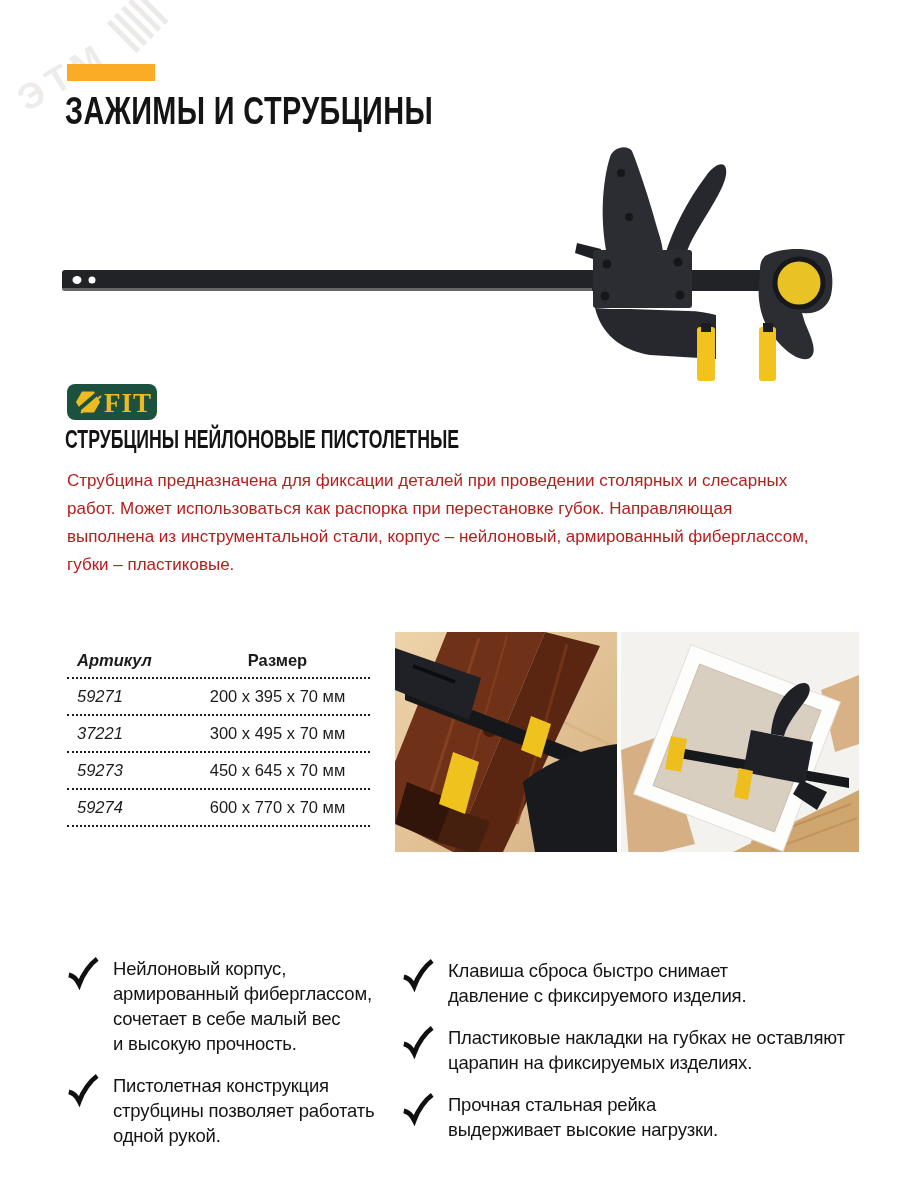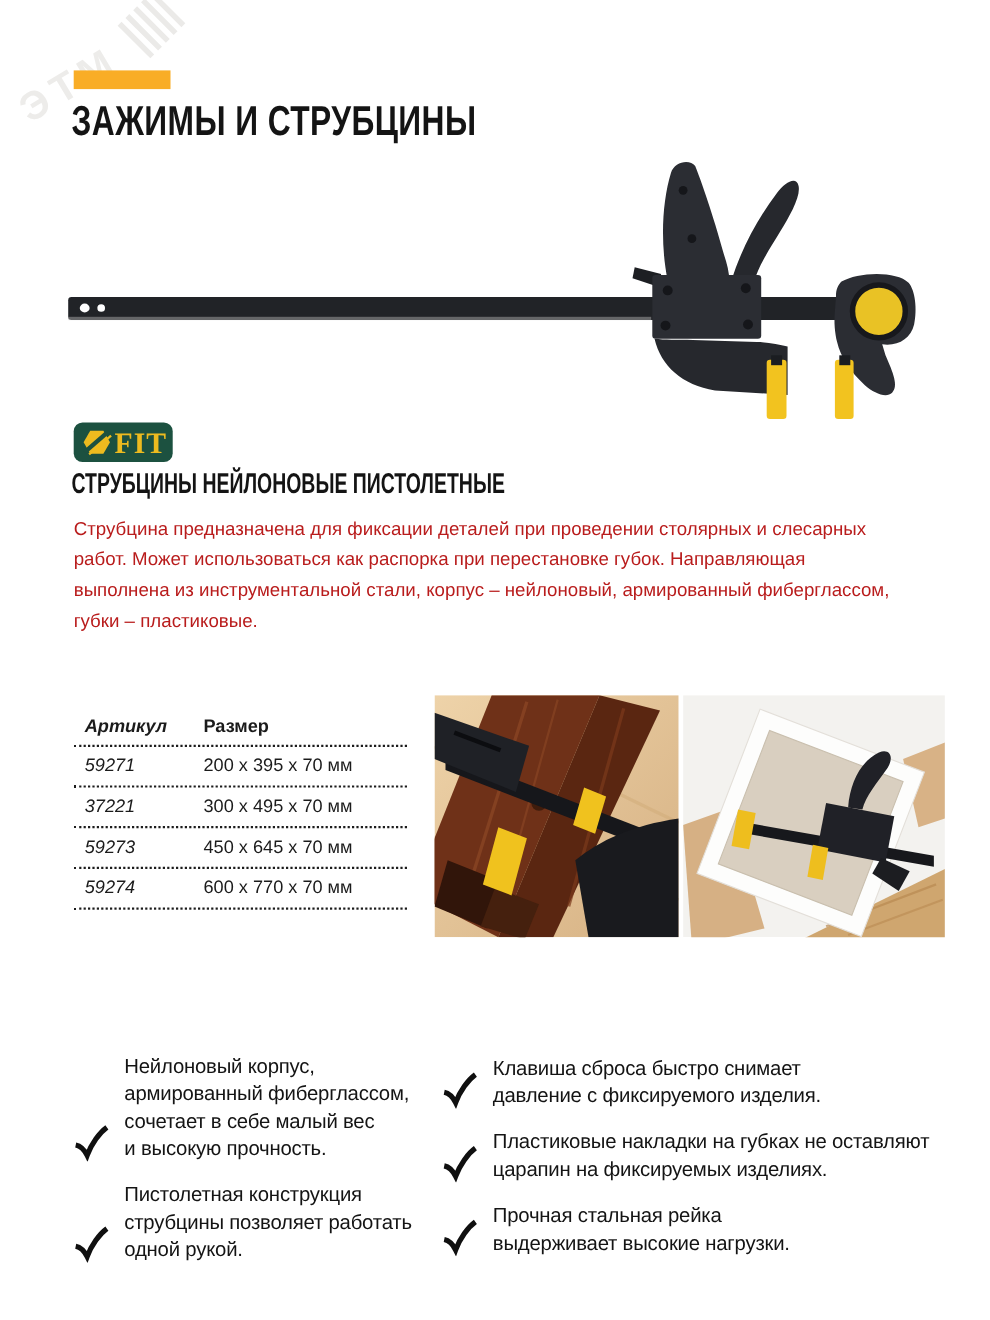--- a/index.html
+++ b/index.html
@@ -38,31 +38,31 @@
   .desc {
     position:absolute; left:67px; top:467px; width:748px;
     font-size:17px; line-height:28px; color:#b91c1c;
   }
 
   
   .spec-table { position:absolute; left:67px; top:644px; width:303px; font-size:16.5px; color:#1b1b1b; }
   .t-head { display:flex; height:33px; align-items:center; font-weight:bold; border-bottom:2px dotted #1c1c1c; }
   .t-row  { display:flex; height:35px; align-items:center; border-bottom:2px dotted #1c1c1c; }
   .c1 { width:108px; padding-left:10px; flex-shrink:0;font-style:italic; }
-  .c2 { flex:1; }
+  .c2 { flex:1;text-align:center; }
 
   .photo { position:absolute; top:632px; }
   .photo-left  { left:395px; }
   .photo-right { left:621px; }
 
   
   .features { position:absolute; }
   .features-left  { left:66px;  top:956px; width:335px; }
   .features-right { left:401px; top:958px; width:480px; }
-  .feat-item { display:flex; align-items:flex-end; gap:13px; margin-bottom:17px; }
+  .feat-item { display:flex; align-items:flex-start; gap:13px; margin-bottom:17px; }
   .feat-item svg { flex-shrink:0; }
   .feat-text { font-size:18.5px; line-height:25px; white-space:pre-line; color:#141414; letter-spacing:-0.2px; }
 </style>
 </head>
 <body>
 
 <div class="page">
 
   <div class="wm-text">ЭТМ</div>
   <svg class="wm-mark" width="70" height="70" viewBox="0 0 70 70">

